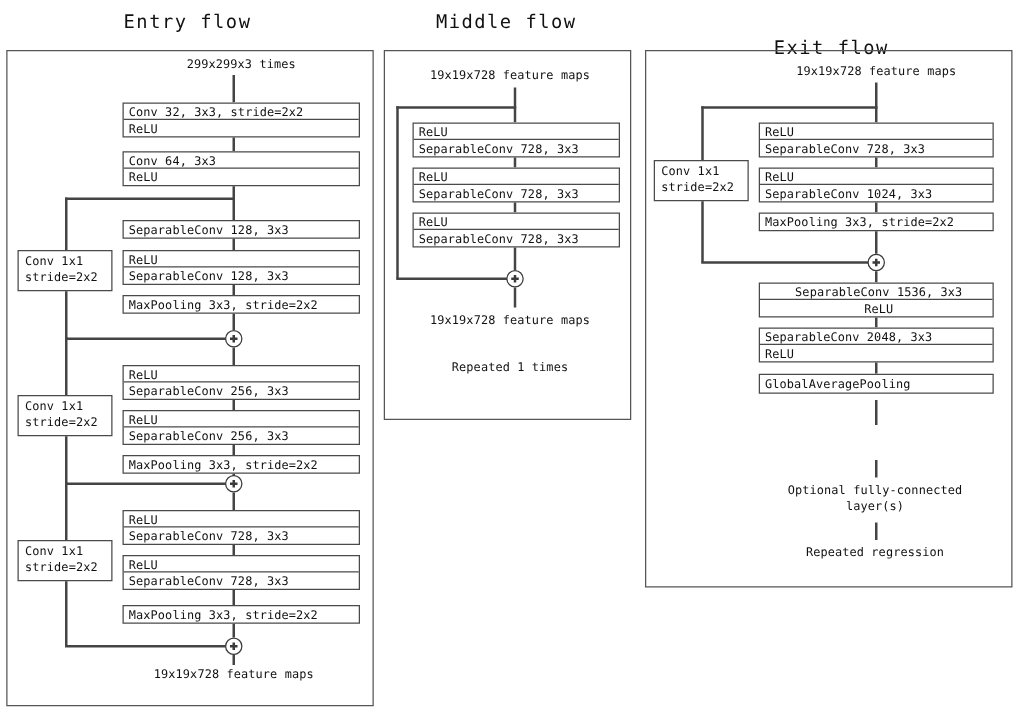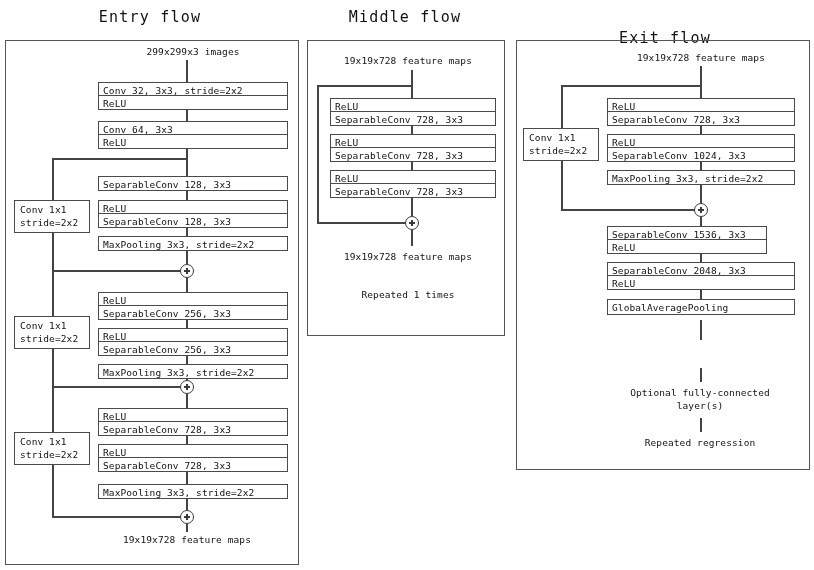--- a/index.html
+++ b/index.html
@@ -51,21 +51,21 @@
 <div id="canvas">
 
   <div class="col-title" style="left:315px;top:8px;width:180px;">Middle flow</div>
   <div class="col-title" style="left:60px;top:8px;width:180px;">Entry flow</div>
   <div class="col-title" style="left:575px;top:8px;width:180px;margin-top:21px;">Exit flow</div>
 
   <div class="frame" style="left:5px;top:40px;width:292px;height:523px;"></div>
   <div class="frame" style="left:307px;top:40px;width:196px;height:294px;"></div>
   <div class="frame" style="left:516px;top:40px;width:292px;height:428px;"></div>
 
-  <div class="lbl" style="left:98px;top:45px;width:190px;">299x299x3 images</div>
+  <div class="lbl" style="left:98px;top:45px;width:190px;">299x299x3 times</div>
 
   <div class="vline" style="left:186px;top:60px;height:22px;"></div>
 
   <div class="box stack" style="left:98px;top:82px;width:190px;height:28px;">
     <div class="seg top">Conv 32, 3x3, stride=2x2</div>
     <div class="seg">ReLU</div>
   </div>
 
   <div class="vline" style="left:186px;top:110px;height:11px;"></div>
 
@@ -208,21 +208,21 @@
     <div class="seg">SeparableConv 1024, 3x3</div>
   </div>
   <div class="vline" style="left:700px;top:162px;height:8px;"></div>
 
   <div class="box" style="left:607px;top:170px;width:188px;height:15px;">MaxPooling 3x3, stride=2x2</div>
   <div class="vline" style="left:700px;top:185px;height:18px;"></div>
   <div class="plus" style="left:694px;top:203px;"></div>
 
   <div class="vline" style="left:700px;top:217px;height:9px;"></div>
 
-  <div class="box stack" style="left:607px;top:226px;width:160px;height:28px;">
+  <div class="box stack" style="left:607px;top:226px;width:188px;height:28px;text-align:center;">
     <div class="seg top">SeparableConv 1536, 3x3</div>
     <div class="seg">ReLU</div>
   </div>
   <div class="vline" style="left:700px;top:254px;height:8px;"></div>
 
   <div class="box stack" style="left:607px;top:262px;width:188px;height:28px;">
     <div class="seg top">SeparableConv 2048, 3x3</div>
     <div class="seg">ReLU</div>
   </div>
   <div class="vline" style="left:700px;top:290px;height:9px;"></div>

